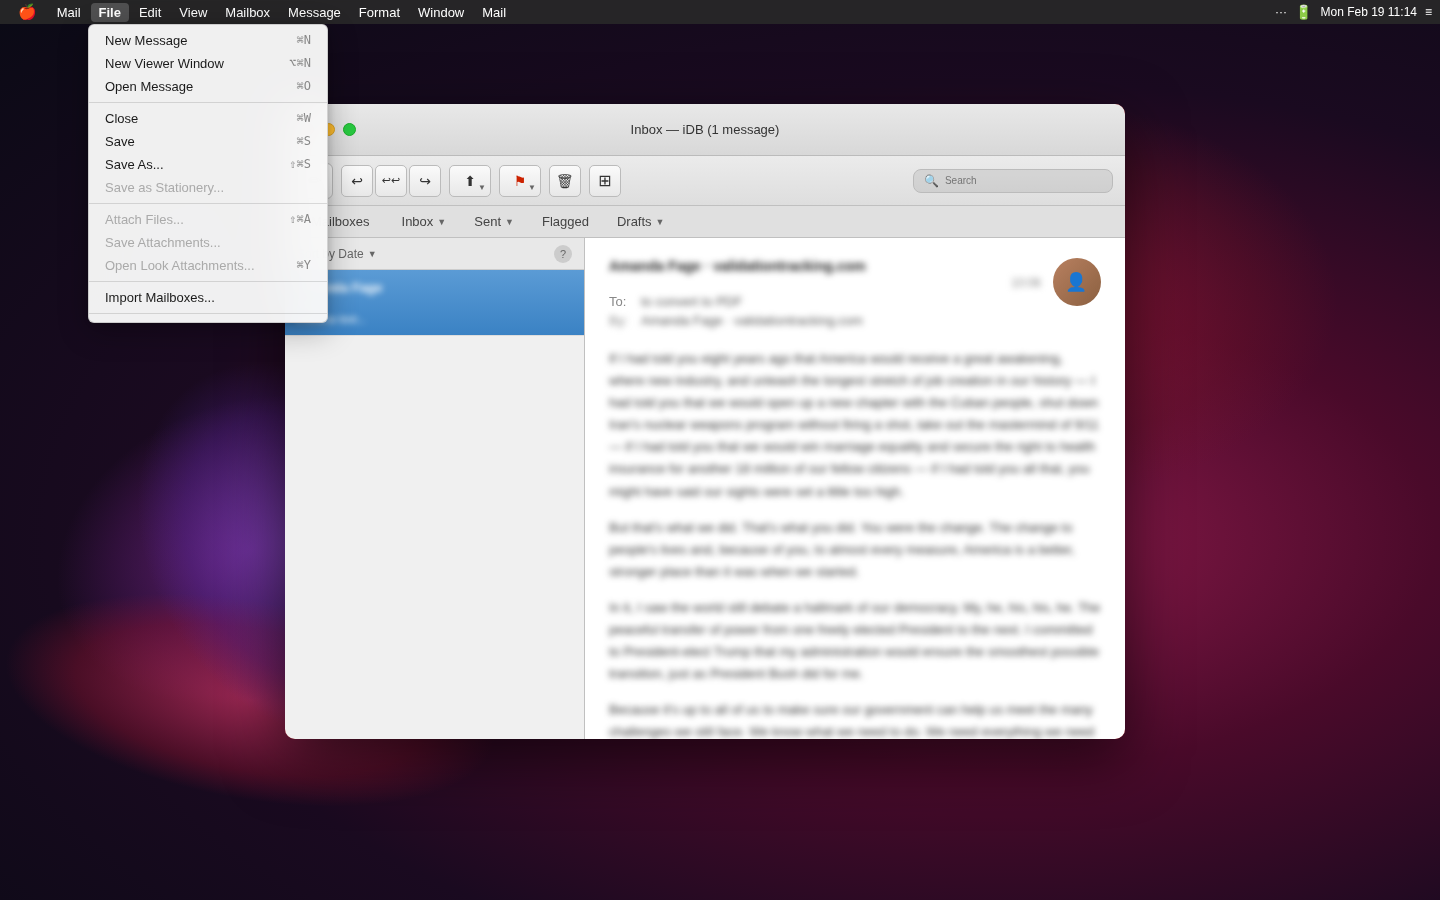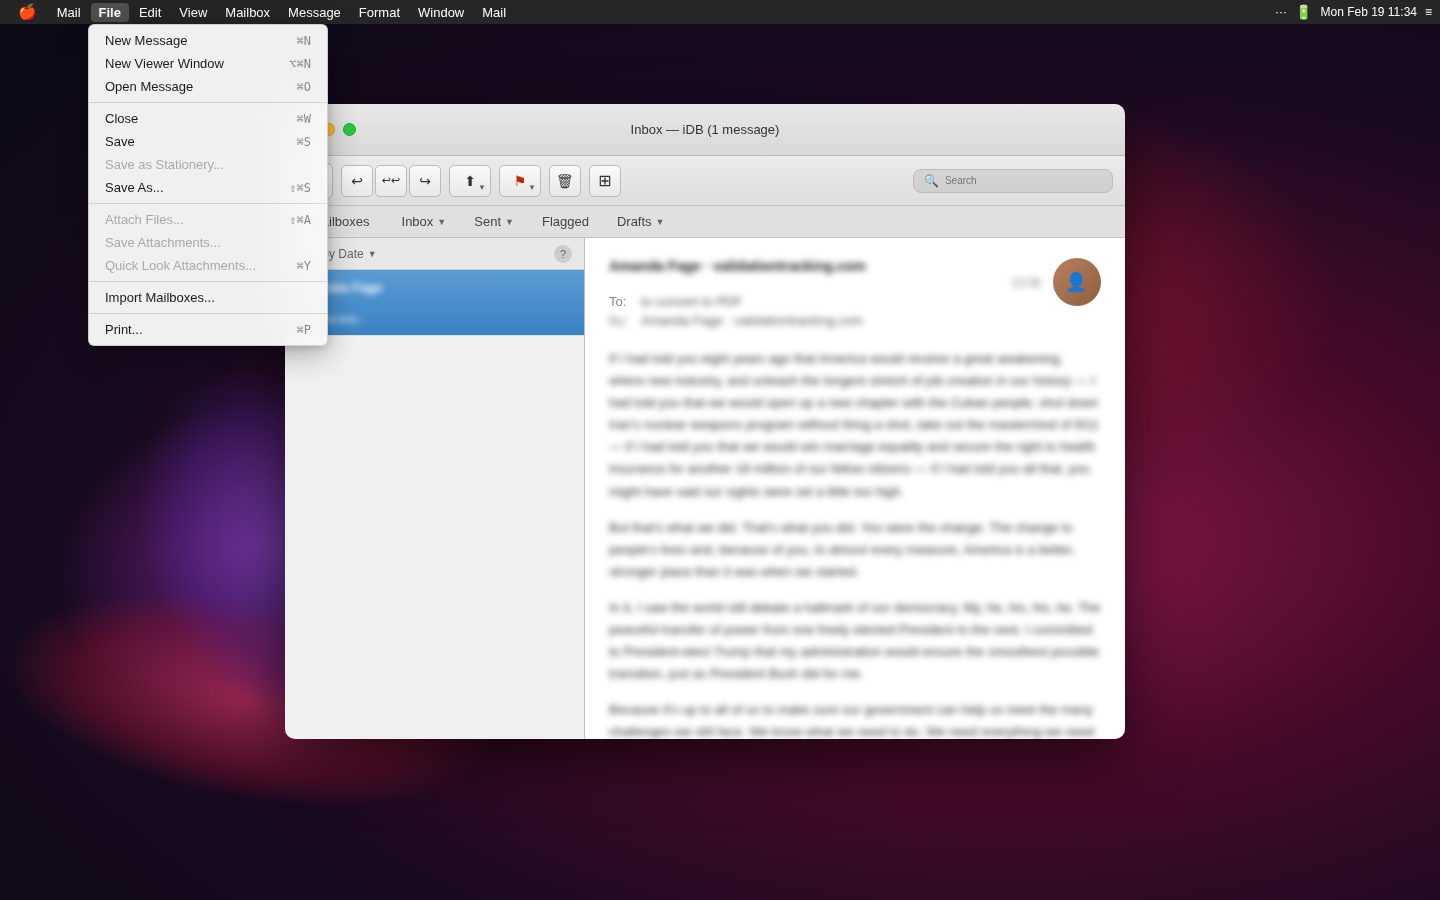--- a/index.html
+++ b/index.html
@@ -318,21 +318,21 @@
       border: 1px solid rgba(0,0,0,0.15);
       border-radius: 6px;
       box-shadow: 0 8px 30px rgba(0,0,0,0.3), 0 2px 8px rgba(0,0,0,0.15);
       z-index: 2000;
       padding: 4px 0;
       font-size: 13px;
       color: #1a1a1a;
     }
     .menu-item {
       display: flex;
-      align-items: center;
+      align-items: flex-start;
       justify-content: space-between;
       padding: 4px 16px;
       cursor: pointer;
       min-height: 22px;
       gap: 40px;
     }
     .menu-item.highlighted {
       background: #1a6fce;
       color: white;
       border-radius: 4px;
@@ -370,21 +370,21 @@
     <span class="menubar-item">View</span>
     <span class="menubar-item">Mailbox</span>
     <span class="menubar-item">Message</span>
     <span class="menubar-item">Format</span>
     <span class="menubar-item">Window</span>
     <span class="menubar-item">Mail</span>
   </div>
   <div class="menubar-right">
     <span>···</span>
     <span style="font-size:14px;">🔋</span>
-    <span>Mon Feb 19  11:34</span>
+    <span>Mon Feb 19  11:14</span>
     <span>≡</span>
   </div>
 </div>
 
 <div class="mail-window">
 
   <div class="window-titlebar">
     <div class="window-controls">
       <div class="window-btn btn-close"></div>
       <div class="window-btn btn-minimize"></div>
@@ -511,44 +511,40 @@
   </div>
   <div class="menu-separator"></div>
   <div class="menu-item">
     <span>Close</span>
     <span class="menu-shortcut menu-cmd">⌘W</span>
   </div>
   <div class="menu-item">
     <span>Save</span>
     <span class="menu-shortcut menu-cmd">⌘S</span>
   </div>
+  <div class="menu-item">
+    <span>Save As...</span>
+    <span class="menu-shortcut menu-cmd">⇧⌘S</span>
+  </div>
   <div class="menu-item disabled">
     <span>Save as Stationery...</span>
     <span class="menu-shortcut"></span>
-  </div>
-  <div class="menu-item">
-    <span>Save As...</span>
-    <span class="menu-shortcut menu-cmd">⇧⌘S</span>
   </div>
   <div class="menu-separator"></div>
   <div class="menu-item disabled">
     <span>Attach Files...</span>
     <span class="menu-shortcut menu-cmd">⇧⌘A</span>
   </div>
   <div class="menu-item disabled">
     <span>Save Attachments...</span>
     <span class="menu-shortcut"></span>
   </div>
   <div class="menu-item disabled">
-    <span>Quick Look Attachments...</span>
+    <span>Open Look Attachments...</span>
     <span class="menu-shortcut menu-cmd">⌘Y</span>
   </div>
   <div class="menu-separator"></div>
   <div class="menu-item">
     <span>Import Mailboxes...</span>
     <span class="menu-shortcut"></span>
   </div>
   <div class="menu-separator"></div>
-  <div class="menu-item">
-    <span>Print...</span>
-    <span class="menu-shortcut menu-cmd">⌘P</span>
-  </div>
 </div>
 
 </body></html>

